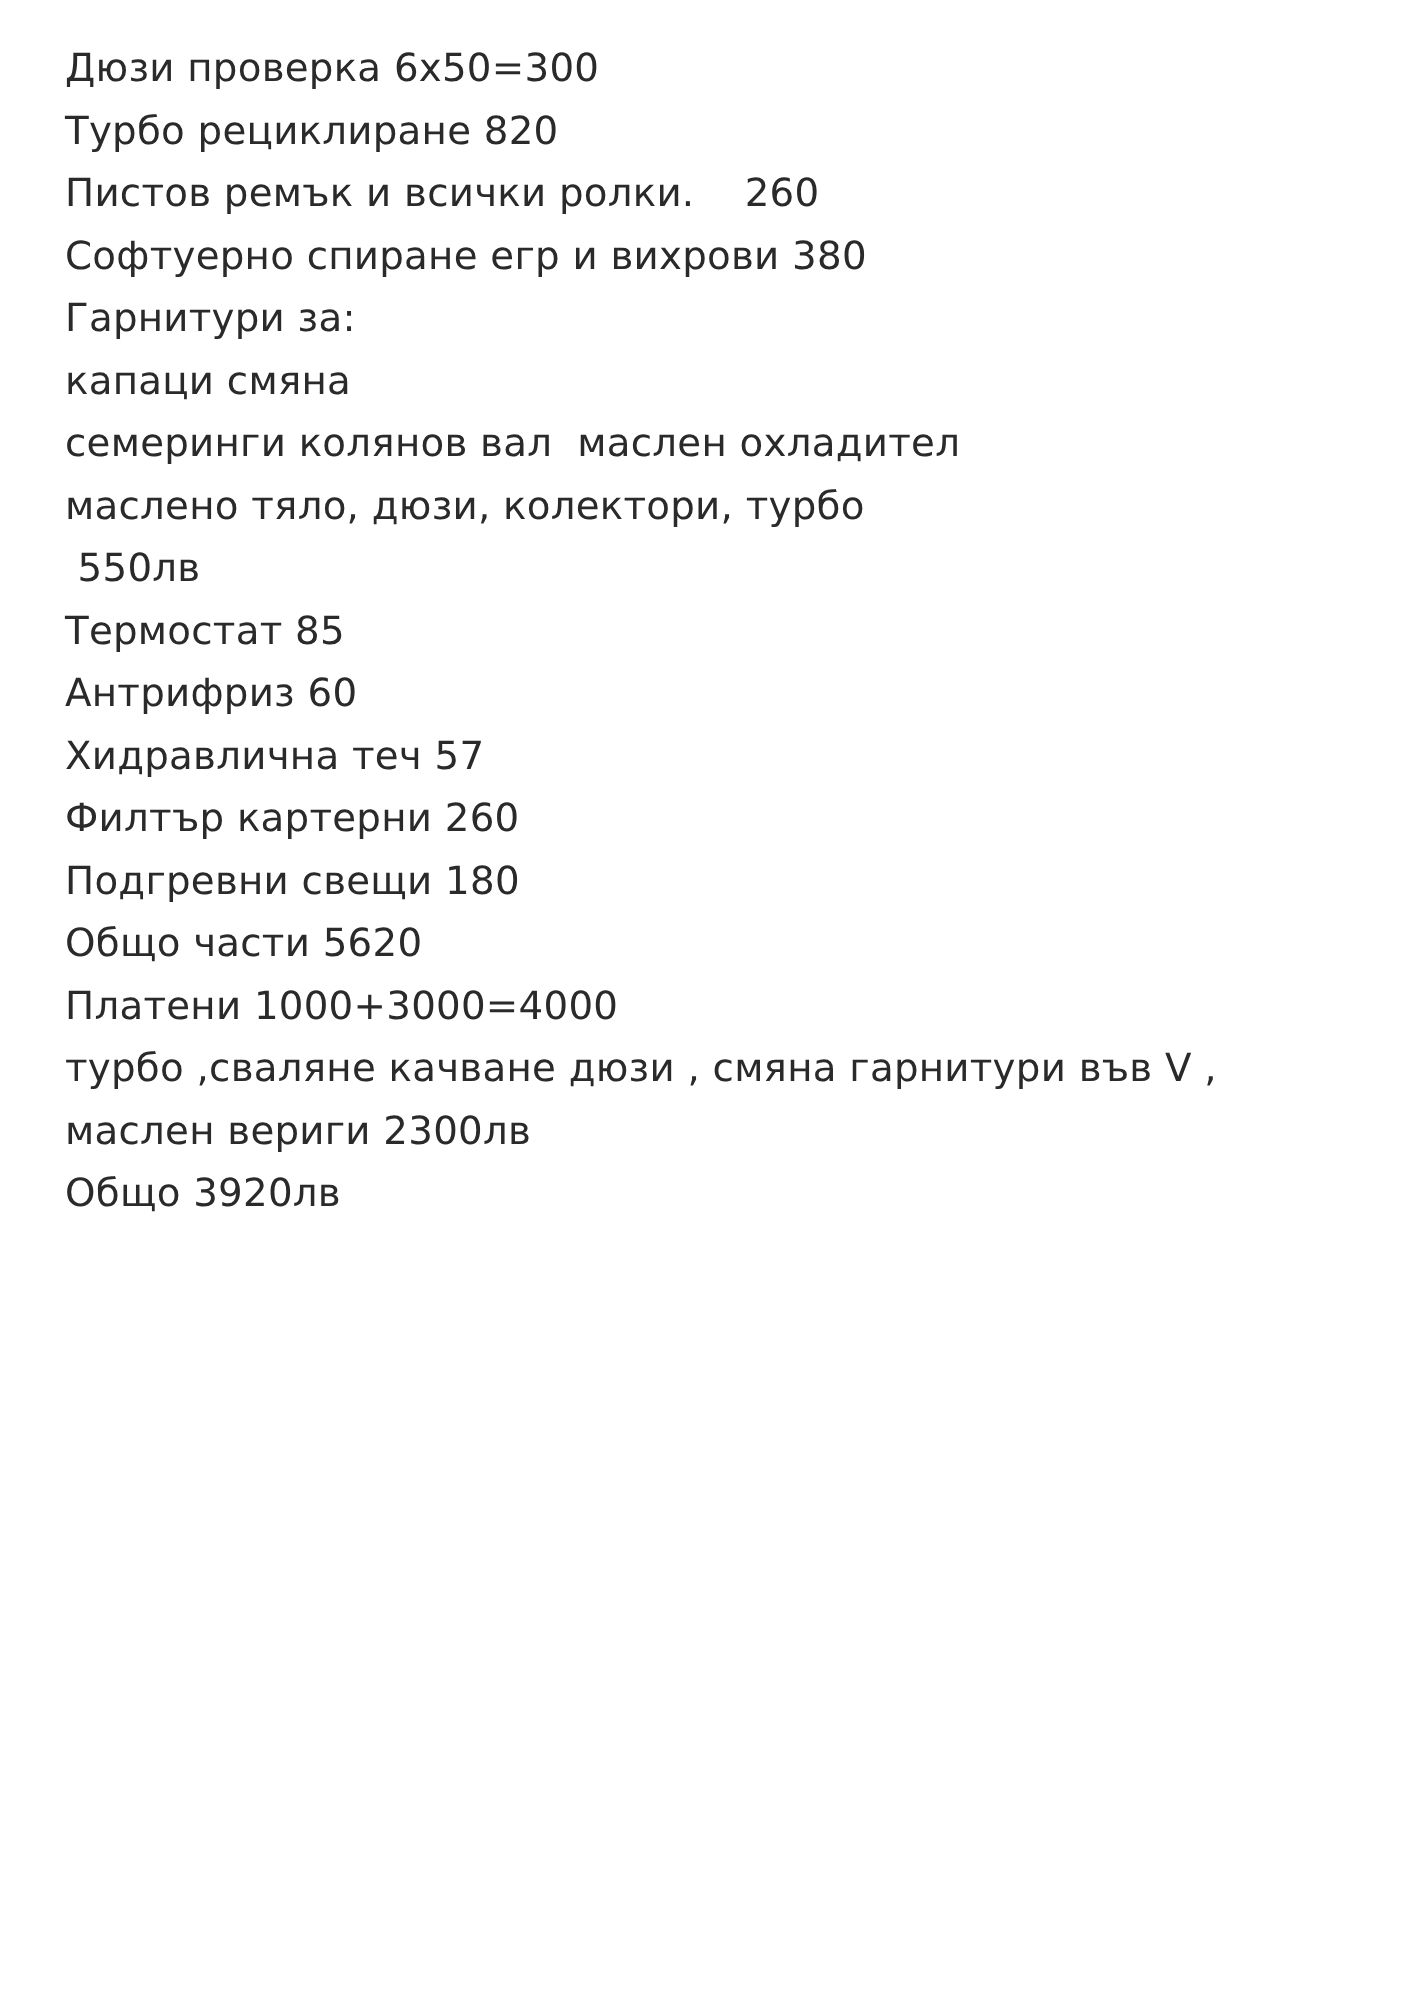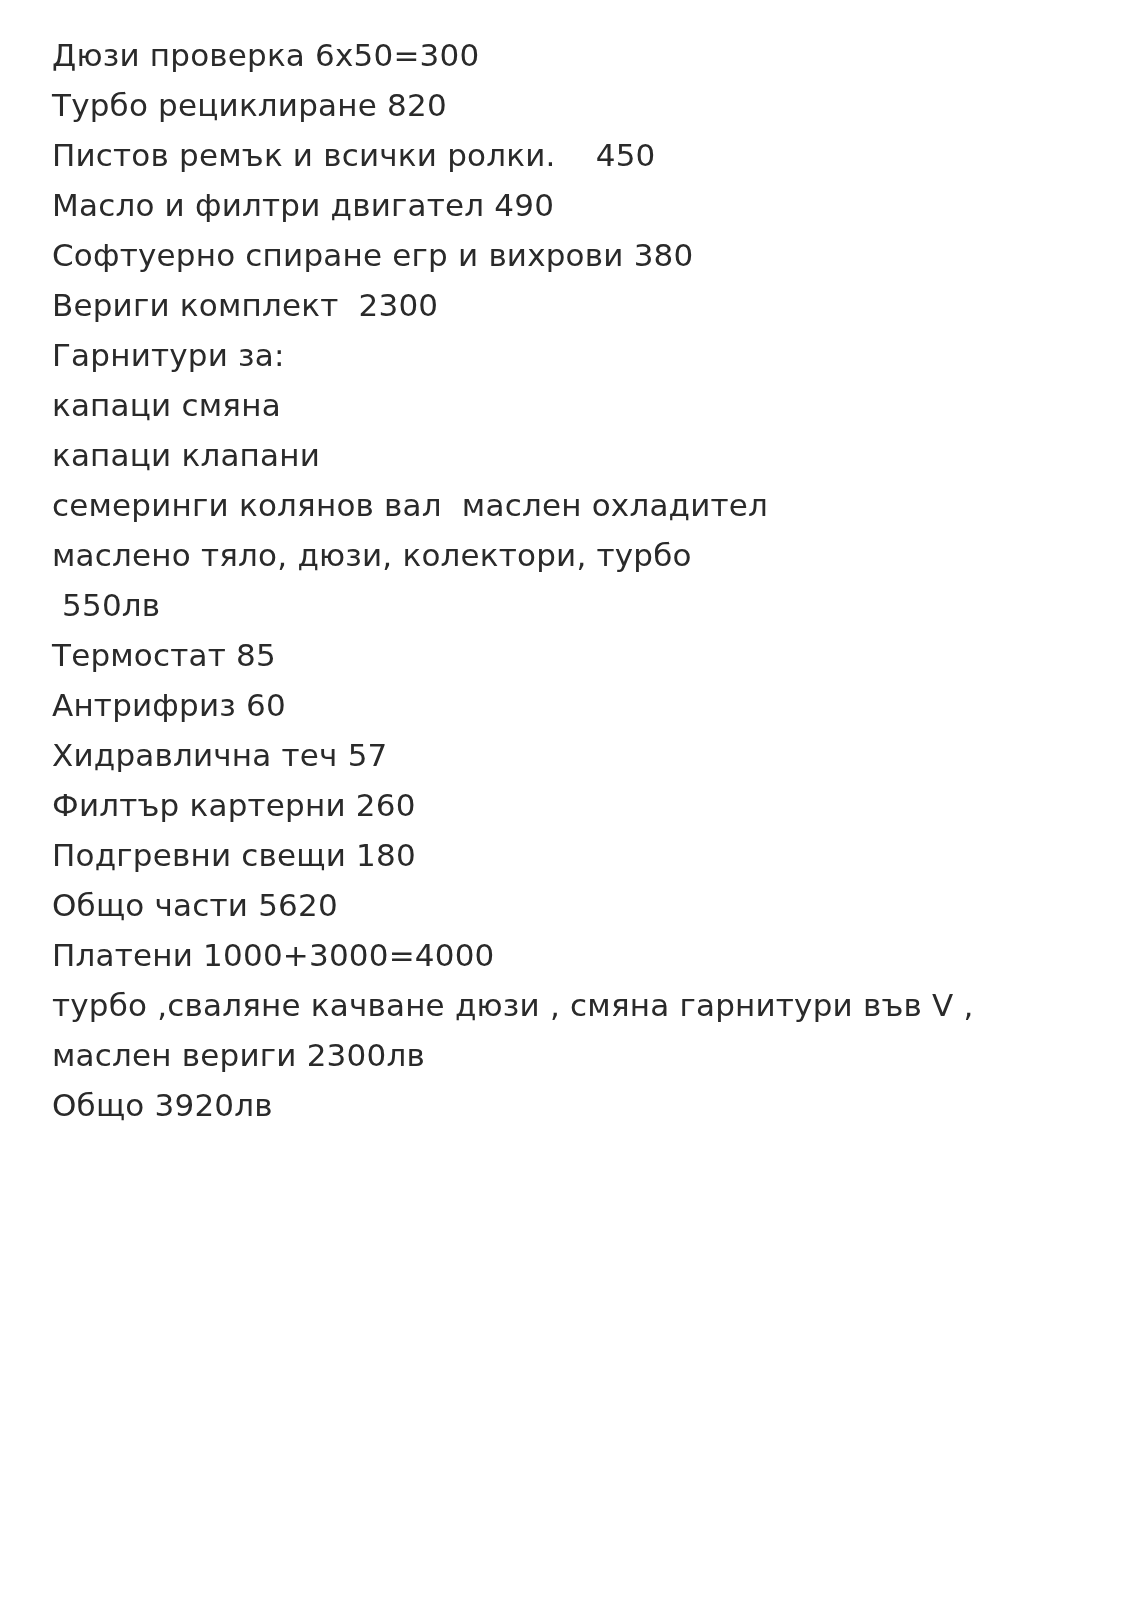--- a/index.html
+++ b/index.html
@@ -35,27 +35,24 @@
     
   }
 </style>
 </head>
 <body>
 
 <div id="page">
   <div id="note-body">
     <div class="line">Дюзи проверка 6х50=300</div>
     <div class="line">Турбо рециклиране 820</div>
-    <div class="line">Пистов ремък и всички ролки.    450</div>
-    <div class="line">Масло и филтри двигател 490</div>
+    <div class="line">Пистов ремък и всички ролки.    260</div>
     <div class="line">Софтуерно спиране егр и вихрови 380</div>
-    <div class="line">Вериги комплект  2300</div>
     <div class="line">Гарнитури за:</div>
     <div class="line">капаци смяна</div>
-    <div class="line">капаци клапани</div>
     <div class="line">семеринги колянов вал  маслен охладител</div>
     <div class="line">маслено тяло, дюзи, колектори, турбо</div>
     <div class="line"> 550лв</div>
     <div class="line">Термостат 85</div>
     <div class="line">Антрифриз 60</div>
     <div class="line">Хидравлична теч 57</div>
     <div class="line">Филтър картерни 260</div>
     <div class="line">Подгревни свещи 180</div>
     <div class="line">Общо части 5620</div>
     <div class="line">Платени 1000+3000=4000</div>

